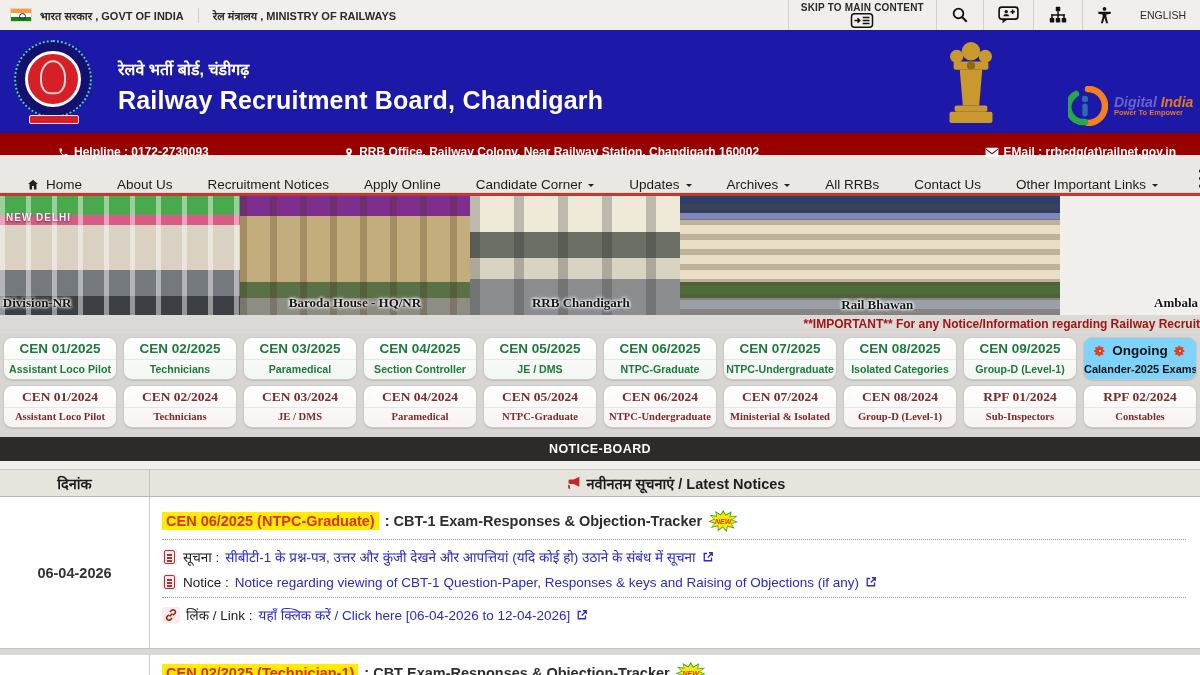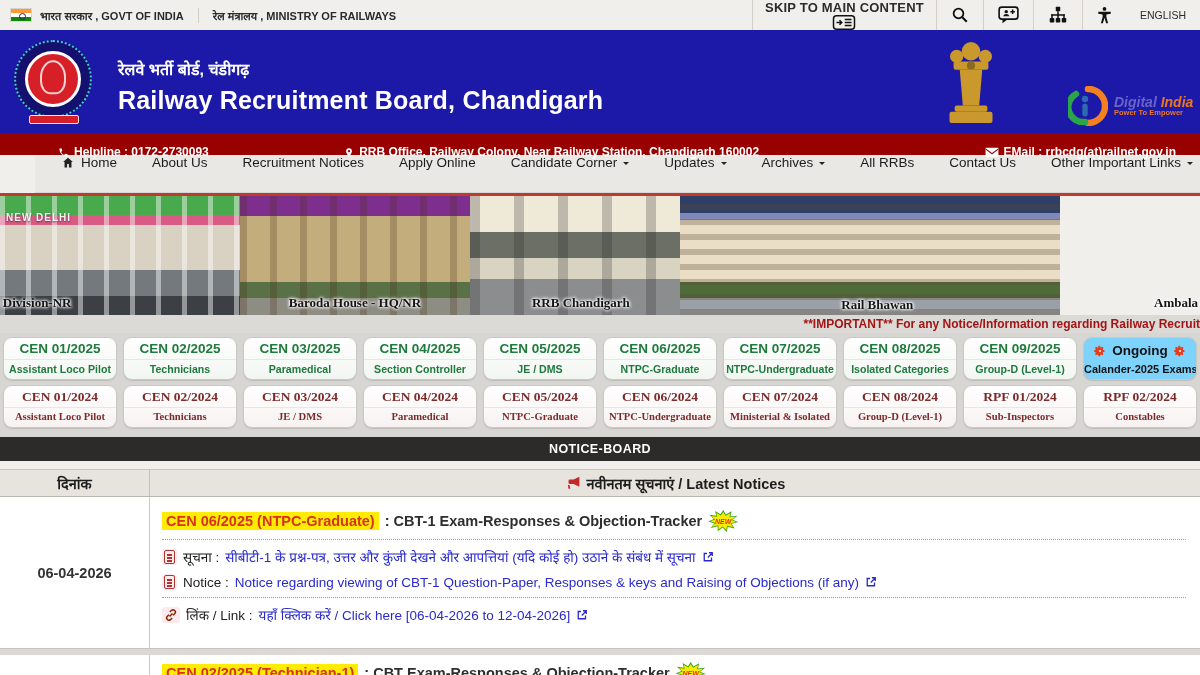--- a/index.html
+++ b/index.html
@@ -12,21 +12,21 @@
   .topbar .left { display:flex; align-items:center; padding-left:10px; }
   .flag { width:22px; height:14px; display:inline-block; margin-right:8px; border:1px solid #d8d5d0;
     background:linear-gradient(180deg,#ff9933 0 33%,#ffffff 33% 66%,#138808 66% 100%); position:relative; }
   .flag::after { content:""; position:absolute; left:50%; top:50%; width:5px; height:5px; margin:-2.5px 0 0 -2.5px;
     border-radius:50%; border:1px solid #1a237e; }
   .gov-text { font-weight:bold; padding-right:14px; }
   .ministry { font-weight:bold; border-left:1px solid #cfccc6; padding-left:14px; }
   .topbar .right { margin-left:auto; display:flex; align-items:stretch; }
   .tb-box { border-left:1px solid #d3d0ca; display:flex; flex-direction:column; align-items:center; justify-content:center; padding:1px 12px; cursor:pointer; }
   .tb-icon-box { justify-content:center; padding:0 14px; }
-  .skip-label { font-size:13px; font-weight:bold; letter-spacing:.2px; }
+  .skip-label { font-size:10px; font-weight:bold; letter-spacing:.2px; }
   .lang { font-size:10.5px; font-weight:normal; padding:12px 14px; display:flex; align-items:center; }
 
   
   .masthead { height:103px; background:#1c18a8; position:relative; color:#fff; }
   .rrb-logo { position:absolute; left:14px; top:10px; width:80px; height:84px; }
   .rrb-ring { width:78px; height:78px; border-radius:50%; background:#13106f; border:2px dotted #43cfc6;
     display:flex; align-items:center; justify-content:center; }
   .rrb-core { width:56px; height:56px; border-radius:50%; background:#d61f26; border:3px solid #fff; position:relative; }
   .rrb-core::after { content:""; position:absolute; left:50%; top:50%; width:22px; height:30px; transform:translate(-50%,-55%);
     border:2px solid #ffffffcc; border-radius:50% 50% 40% 40%; }
@@ -41,22 +41,22 @@
   .di-name .w2 { color:#e87722; }
   .di-tag { font-size:7.5px; color:#e87722; font-weight:bold; }
 
   
   .contactbar { height:22px; background:#990000; color:#fff; display:flex; align-items:center;
     font-size:12px; font-weight:bold; padding:16px 24px 0 58px; }
   .contact-item { display:flex; align-items:center; gap:5px; white-space:nowrap; }
   .contact-mid { margin:0 auto; padding-right:90px; }
 
   
-  .nav { height:38px; background:#e9e8e5; display:flex; align-items:flex-start; padding:0 14px 0 26px; gap:35px;
-    font-size:13.5px; color:#1b1b1b; border-bottom:1px solid #d8d6d2;margin-left:35px; }
+  .nav { height:38px; background:#e9e8e5; display:flex; align-items:flex-end; padding:0 14px 0 26px; gap:35px;
+    font-size:13.5px; color:#1b1b1b; border-bottom:1px solid #d8d6d2; }
   .navitem { display:flex; align-items:center; gap:6px; cursor:pointer; white-space:nowrap; }
   .caret { width:0; height:0; border:3.6px solid transparent; border-top-color:#222; margin-top:4px; }
   .burger { margin-left:auto; display:flex; flex-direction:column; gap:4px; cursor:pointer; padding:4px 6px; }
   .burger span { width:24px; height:3.6px; background:#111; border-radius:2px; }
 
   
   .gallery { height:122px; display:flex; overflow:hidden; border-top:3px solid #bf3b2f; position:relative; }
   .photo { position:relative; height:100%; overflow:visible; }
   .p1 { width:240px; background:
     repeating-linear-gradient(90deg, rgba(255,255,255,.45) 0 5px, rgba(255,255,255,0) 5px 26px),

